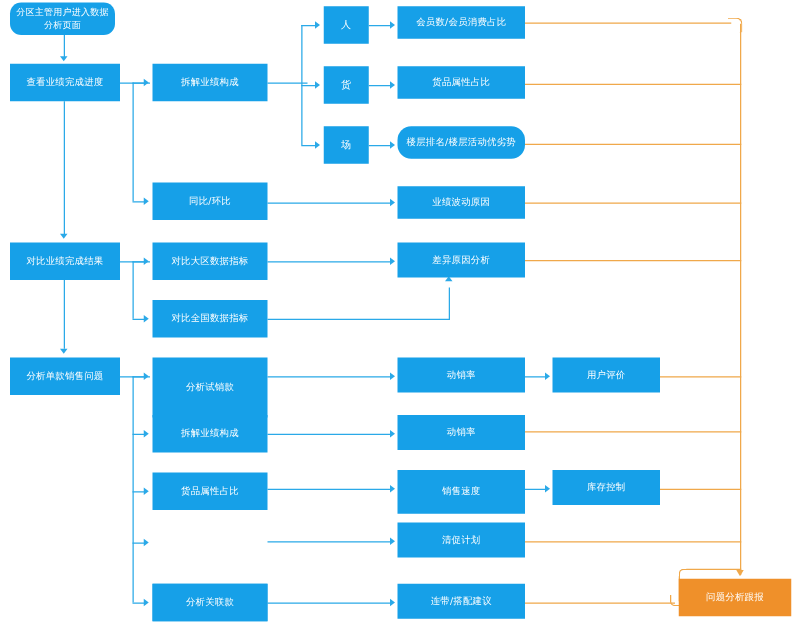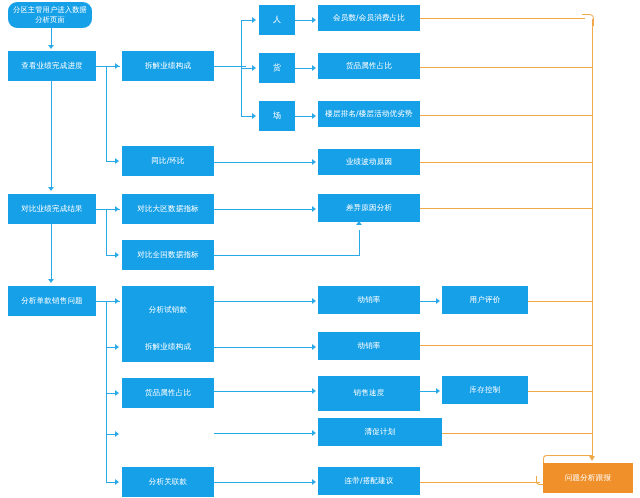--- a/index.html
+++ b/index.html
@@ -72,27 +72,27 @@
   <div class="node" style="left:122px;top:378px;width:92px;height:30px;">货品属性占比</div>
   <div class="node" style="left:122px;top:419px;width:92px;height:30px;margin-top:48px;">分析滞销款</div>
   <div class="node" style="left:122px;top:467px;width:92px;height:30px;">分析关联款</div>
 
   <div class="node tiny" style="left:259px;top:5px;width:36px;height:30px;">人</div>
   <div class="node tiny" style="left:259px;top:53px;width:36px;height:30px;">货</div>
   <div class="node tiny" style="left:259px;top:101px;width:36px;height:30px;">场</div>
 
   <div class="node" style="left:318px;top:5px;width:102px;height:26px;">会员数/会员消费占比</div>
   <div class="node" style="left:318px;top:53px;width:102px;height:26px;">货品属性占比</div>
-  <div class="node" style="left:318px;top:101px;width:102px;height:26px;">楼层排名/楼层活动优劣势</div>
+  <div class="node" style="left:318px;top:101px;width:102px;height:26px;border-radius:11px;">楼层排名/楼层活动优劣势</div>
   <div class="node" style="left:318px;top:149px;width:102px;height:26px;">业绩波动原因</div>
   <div class="node" style="left:318px;top:194px;width:102px;height:28px;">差异原因分析</div>
   <div class="node" style="left:318px;top:286px;width:102px;height:28px;">动销率</div>
   <div class="node" style="left:318px;top:332px;width:102px;height:28px;">动销率</div>
   <div class="node" style="left:318px;top:376px;width:102px;height:35px;">销售速度</div>
-  <div class="node" style="left:318px;top:418px;width:124px;height:28px;text-align:center;">清促计划</div>
+  <div class="node" style="left:318px;top:418px;width:102px;height:28px;text-align:center;">清促计划</div>
   <div class="node" style="left:318px;top:467px;width:102px;height:28px;">连带/搭配建议</div>
 
   <div class="node" style="left:442px;top:286px;width:86px;height:28px;">用户评价</div>
   <div class="node" style="left:442px;top:376px;width:86px;height:28px;">库存控制</div>
 
   <div class="node report" style="left:543px;top:463px;width:90px;height:30px;">问题分析跟报</div>
 
   <div class="ln v" style="left:51px;top:28px;height:18px;"></div>
   <div class="ar d" style="left:48px;top:45px;"></div>
 

